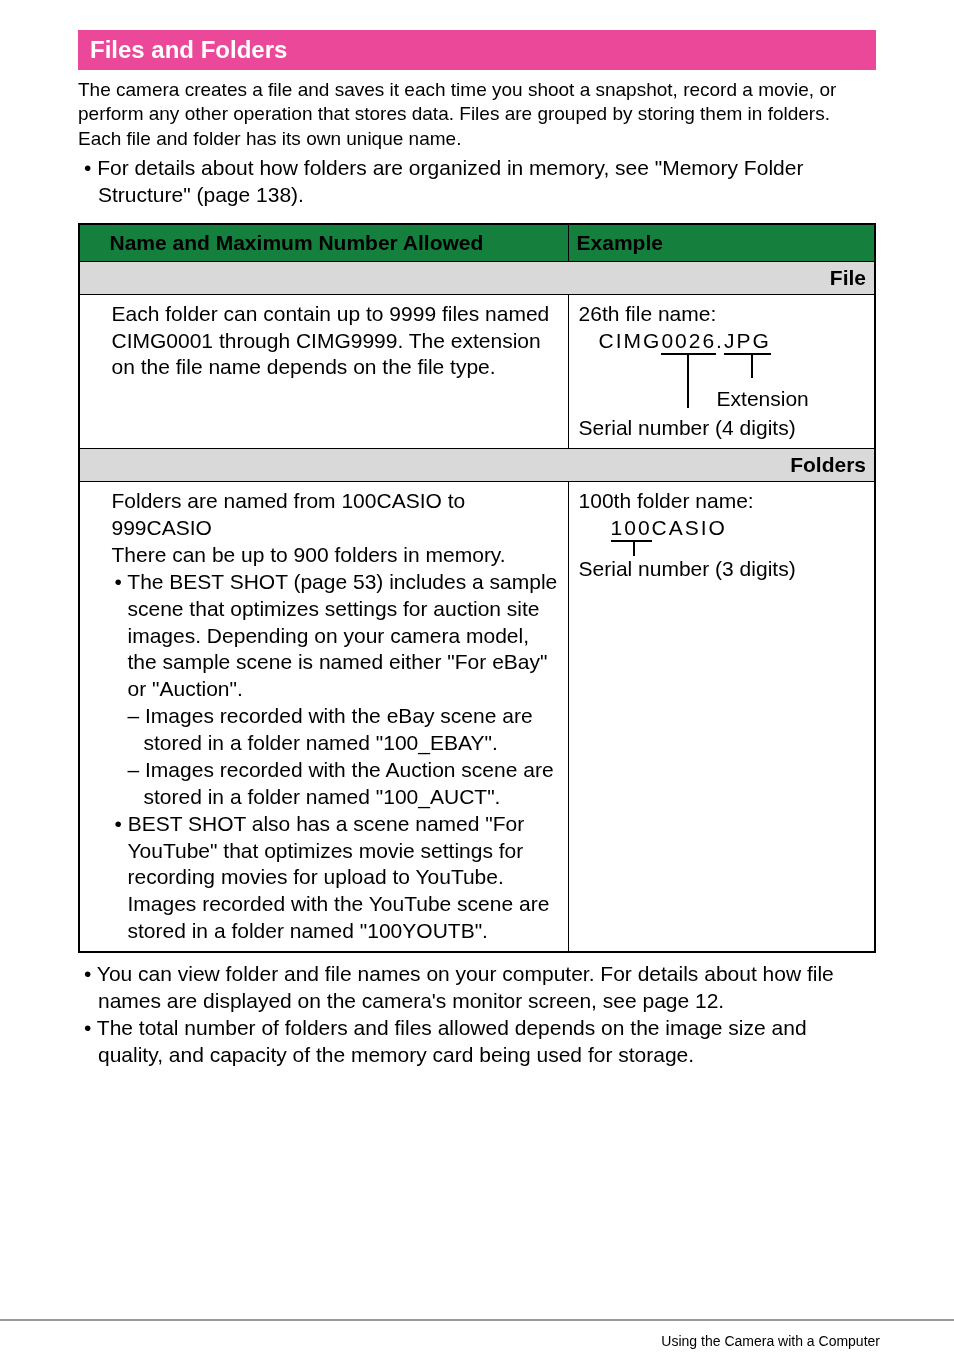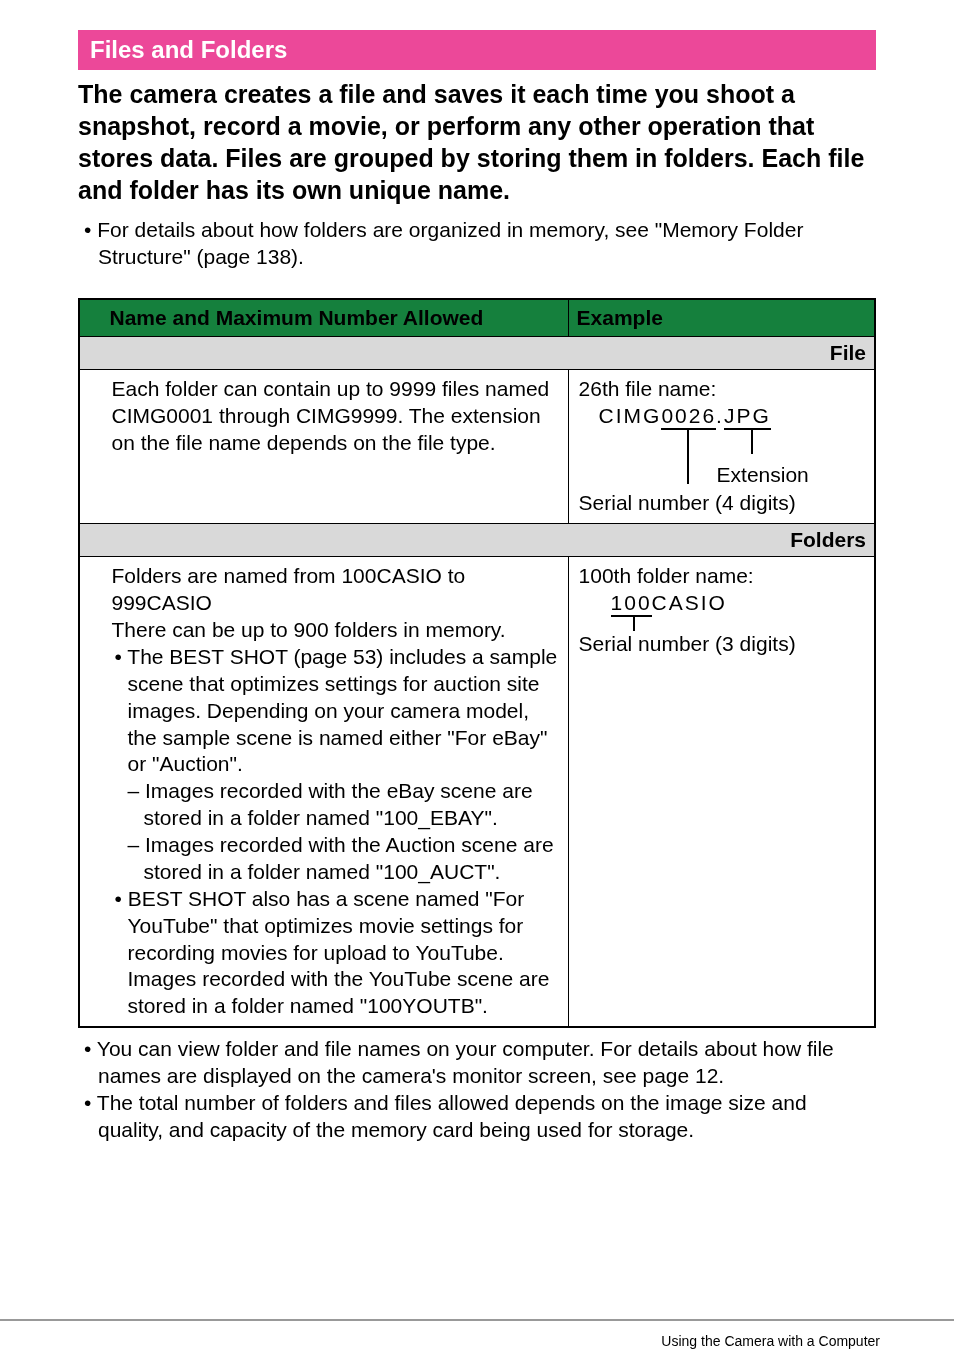--- a/index.html
+++ b/index.html
@@ -20,31 +20,30 @@
   }
   .section-header {
     background: #ec4899;
     color: #fff;
     font-weight: bold;
     font-size: 24px;
     padding: 6px 12px;
     margin-bottom: 8px;
   }
   .intro {
-    font-size: 25px;
-    line-height: 1.28;
-    margin-bottom: 11px;
-    font-weight: bold;
+    font-size: 19px;
+    line-height: 1.28;
+    margin-bottom: 4px;
   }
   .bullet-intro {
     font-size: 21px;
     line-height: 1.28;
     padding-left: 20px;
     text-indent: -14px;
-    margin-bottom: 27px;
+    margin-bottom: 14px;
   }
   table.main {
     border-collapse: collapse;
     width: 100%;
     border: 2px solid #000;
   }
   table.main th, table.main td {
     border: 1px solid #000;
     vertical-align: top;
   }

